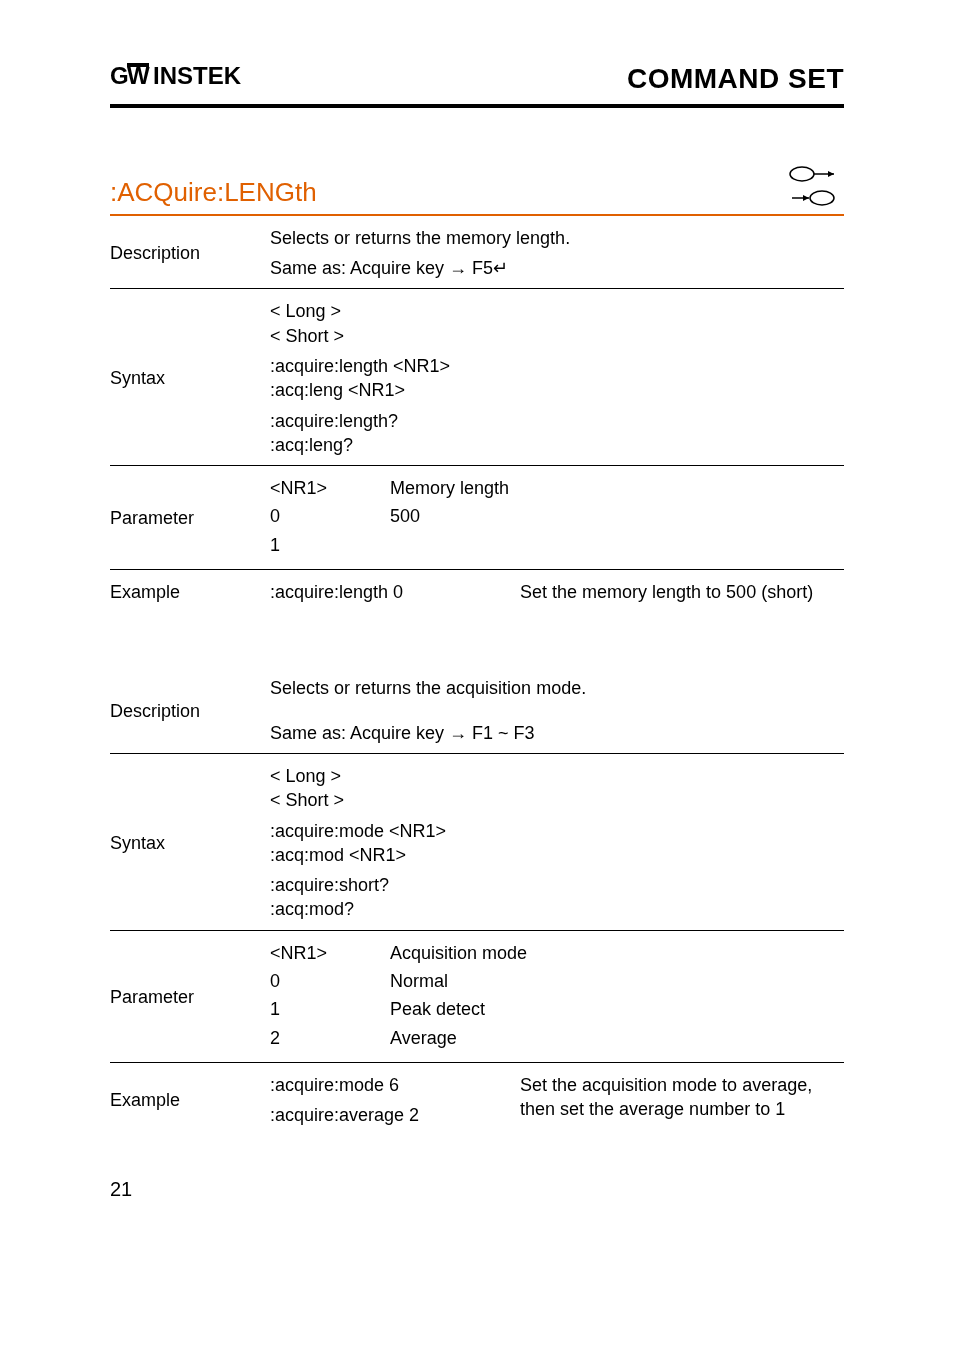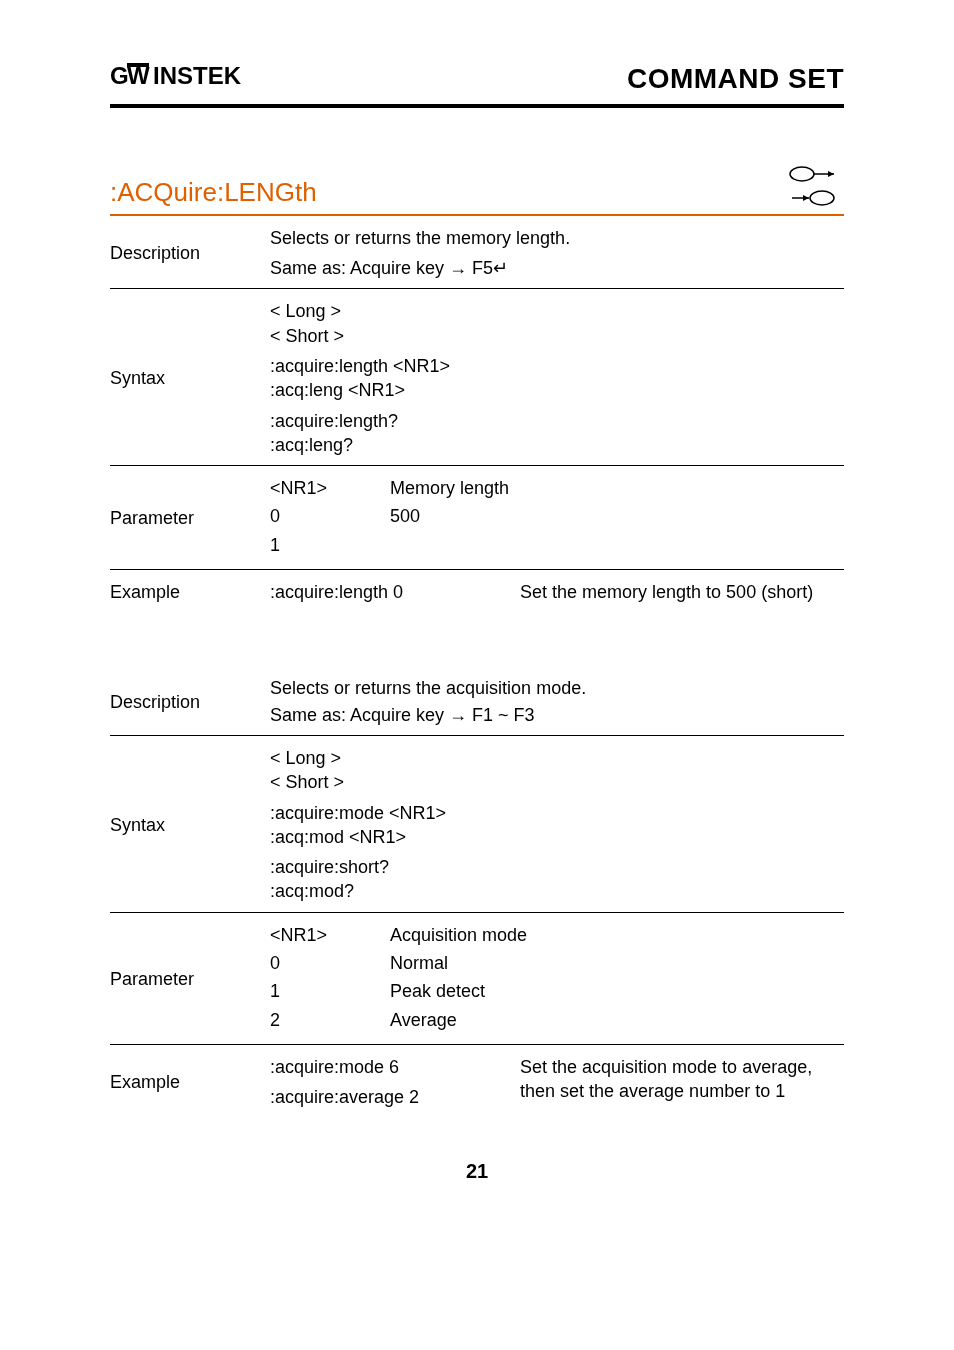--- a/index.html
+++ b/index.html
@@ -51,21 +51,21 @@
   .row-body { flex: 1; }
   .two-col { display: flex; flex-direction: column; }
   .two-col .c1 { width: 290px; flex-shrink: 0; }
   .two-col .c2 { flex: 1; }
   .param-line { display: flex; margin-bottom: 4px; }
   .param-line .p1 { width: 120px; flex-shrink: 0; }
   .param-line .p2 { flex: 1; }
   .ex-line { display: flex; }
   .ex-line .e1 { width: 250px; flex-shrink: 0; }
   .ex-line .e2 { flex: 1; }
-  .pagenum { text-align: center; font-weight: bold; font-size: 20px; margin-top: 40px; }
+  .pagenum { text-align: left; font-weight: normal; font-size: 20px; margin-top: 40px; }
 </style>
 </head>
 <body>
 
 <div class="header-row">
   <div class="logo">
     <svg width="140" height="26" viewBox="0 0 140 26">
       <text x="0" y="21" font-family="Arial" font-weight="900" font-size="24" letter-spacing="-1">G</text>
       <text x="17" y="21" font-family="Arial" font-weight="900" font-size="24">W</text>
       <rect x="17" y="0" width="22" height="4" fill="#000"></rect>
@@ -143,21 +143,21 @@
     </div>
   </div>
 </div>
 
 <div class="cmd-block">
 
   <div class="row">
     <div class="row-label">Description</div>
     <div class="row-body">
       <div>Selects or returns the acquisition mode.</div>
-      <div style="margin-top:2px">Same as: Acquire key → F1 ~ F3</div>
+      <div style="margin-top:20px">Same as: Acquire key → F1 ~ F3</div>
     </div>
   </div>
 
   <div class="row">
     <div class="row-label">Syntax</div>
     <div class="row-body">
       <div class="two-col">
         <div class="c1">&lt; Long &gt;</div>
         <div class="c2">&lt; Short &gt;</div>
       </div>

